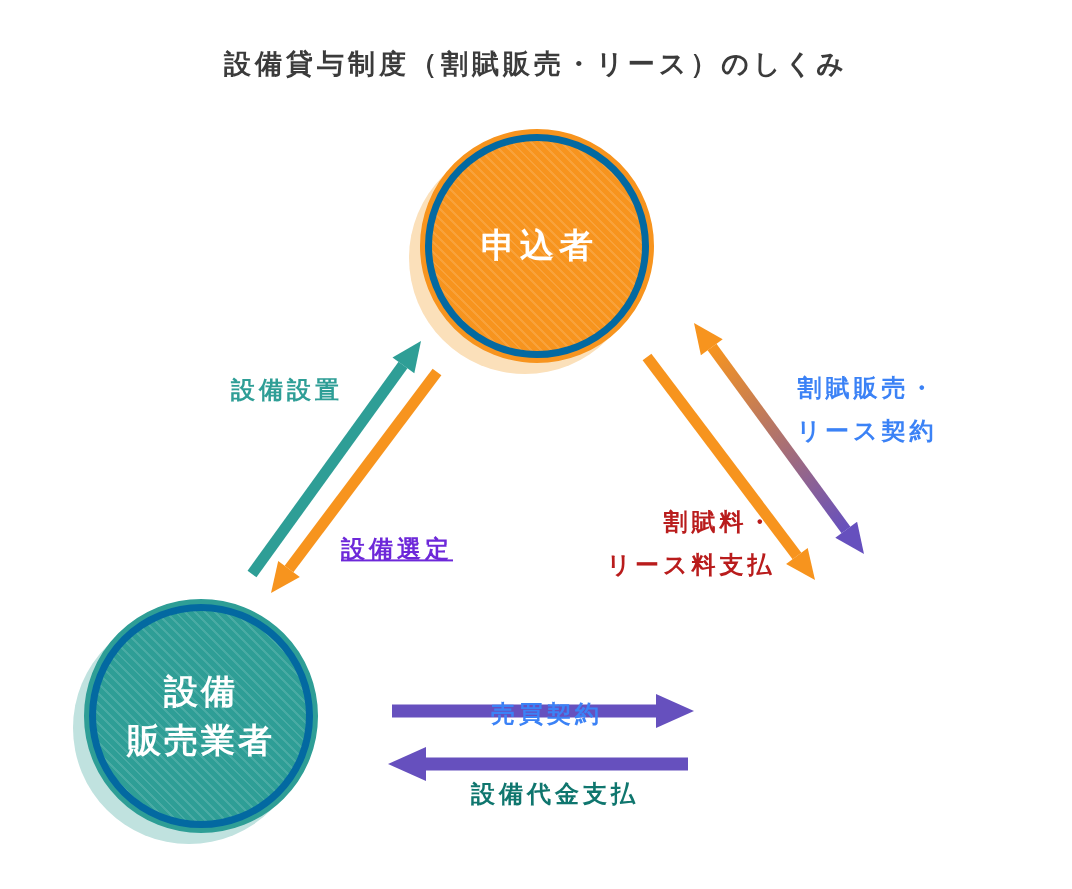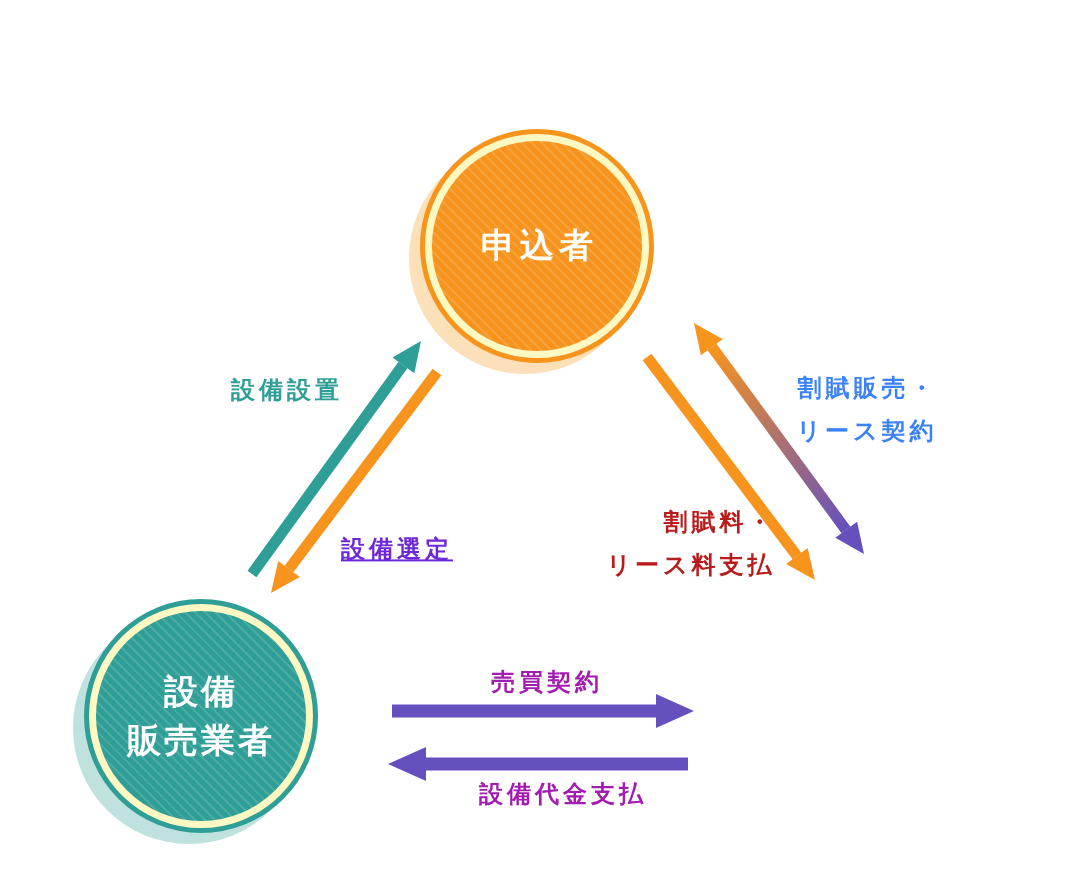--- a/index.html
+++ b/index.html
@@ -33,21 +33,21 @@
     top: 0;
     width: 1072px;
     height: 889px;
     pointer-events: none;
   }
 
   
   .node {
     position: absolute;
     border-radius: 50%;
-    background: #fef9c3;
+    background: #0369a1;
     padding: 7px;
     border: 5px solid;
   }
   .node__fill {
     width: 100%;
     height: 100%;
     border-radius: 50%;
     display: flex;
     align-items: center;
     justify-content: center;
@@ -108,28 +108,29 @@
     font-size: 24px;
     letter-spacing: 4px;
     white-space: pre-line;
     text-align: right;
     line-height: 1.8;
   }
   .label-install            { left: 287px; top: 390px; color: #2E9E96; }
   .label-select             { left: 397px; top: 549px; color: #6d28d9; text-decoration: underline; }
   .label-contract           { left: 867px; top: 409px; color: #3b82f6; }
   .label-payment            { left: 691px; top: 543px; color: #b91c1c; }
-  .label-sales-contract     { left: 547px; top: 682px; color: #a21caf; }
-  .label-equipment-payment  { left: 555px; top: 794px; color: #a21caf; margin-left: 8px; }
+  .label-sales-contract     { left: 547px; top: 714px; color: #3b82f6; }
+  .label-equipment-payment  { left: 555px; top: 794px; color: #0f766e; }
 </style>
 </head>
 <body>
 
 <div class="canvas">
 
+  <div class="diagram-title">設備貸与制度（割賦販売・リース）のしくみ</div>
 
   <svg class="arrows-layer" viewBox="0 0 1072 889" width="1072" height="889" xmlns="http://www.w3.org/2000/svg">
     <defs>
       <linearGradient id="gradContract" gradientUnits="userSpaceOnUse" x1="712" y1="347" x2="846" y2="530">
         <stop offset="0" stop-color="#F7941E"></stop>
         <stop offset="1" stop-color="#6650BE"></stop>
       </linearGradient>
     </defs>
 
     <g>

